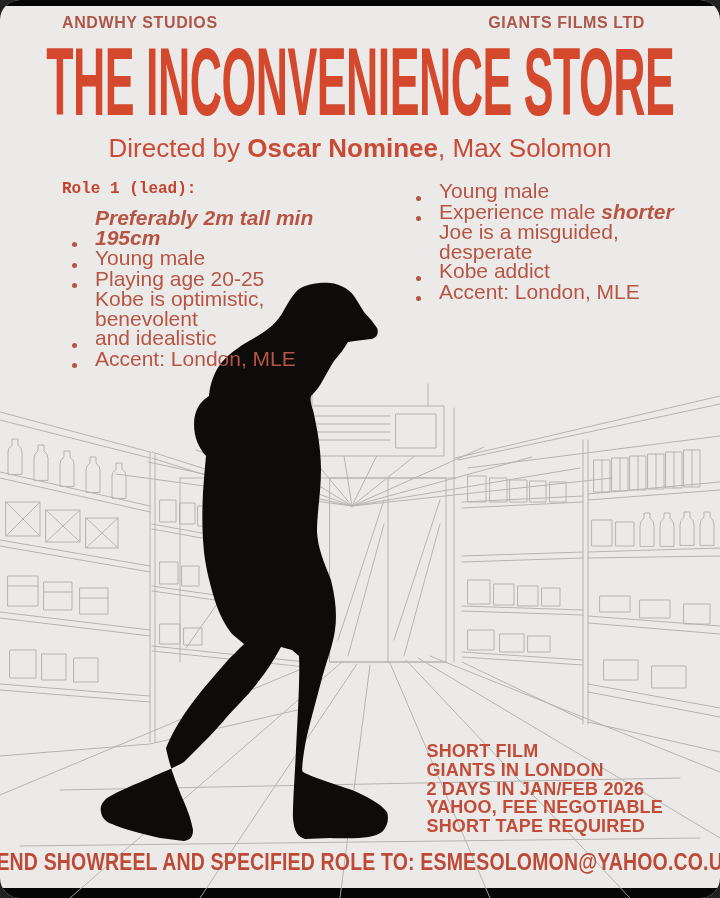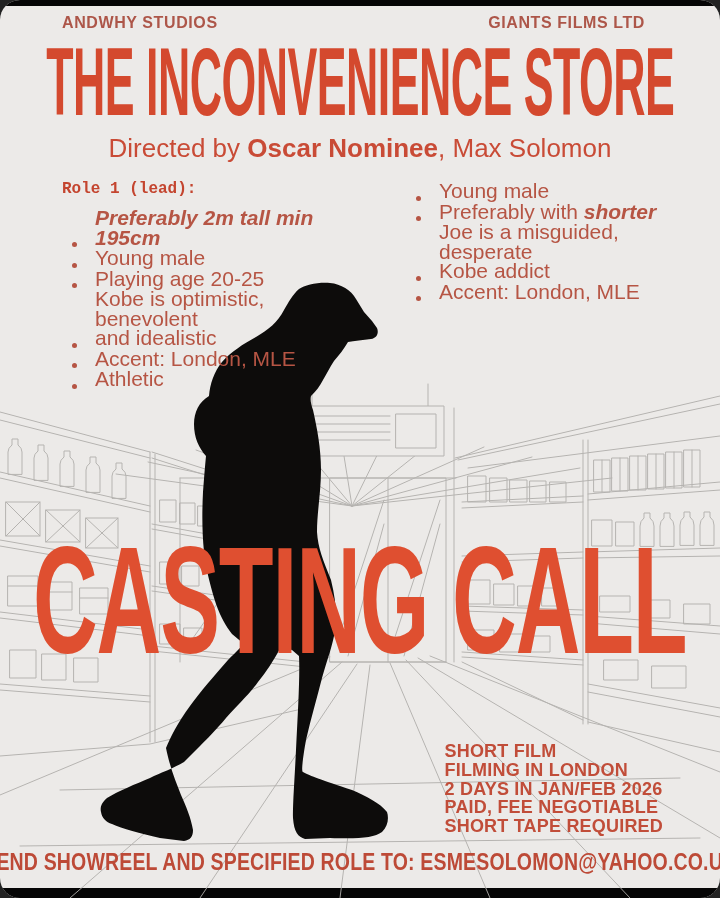--- a/index.html
+++ b/index.html
@@ -247,57 +247,50 @@
         </li>
         <li>
           <span class="dot"></span>
           <span class="btxt"><span>Kobe is optimistic, benevolent
 and idealistic</span></span>
         </li>
         <li>
           <span class="dot"></span>
           <span class="btxt"><span>Accent: London, MLE</span></span>
         </li>
-        <li>
-          <span class="dot"></span>
-          <span class="btxt"><span>Athletic</span></span>
-        </li>
       </ul>
   </div>
   <div class="role-col two">
     <ul class="bullets">
         <li>
           <span class="dot"></span>
           <span class="btxt"><span>Young male</span></span>
         </li>
         <li>
           <span class="dot"></span>
-          <span class="btxt"><span>Preferably with </span><span style="font-weight: 700; font-style: italic;">shorter</span></span>
+          <span class="btxt"><span>Experience male </span><span style="font-weight: 700; font-style: italic;">shorter</span></span>
         </li>
         <li>
           <span class="dot"></span>
           <span class="btxt"><span>Joe is a misguided, desperate
 Kobe addict</span></span>
         </li>
         <li>
           <span class="dot"></span>
           <span class="btxt"><span>Accent: London, MLE</span></span>
         </li>
       </ul>
   </div>
 
-  <div class="casting-row">
-    <div class="casting-text">CASTING CALL</div>
-  </div>
 
   <div class="details">
       <div>SHORT FILM</div>
-      <div>FILMING IN LONDON</div>
+      <div>GIANTS IN LONDON</div>
       <div>2 DAYS IN JAN/FEB 2026</div>
-      <div>PAID, FEE NEGOTIABLE</div>
+      <div>YAHOO, FEE NEGOTIABLE</div>
       <div>SHORT TAPE REQUIRED</div>
     </div>
 
   <div class="contact-row">
     <div class="contact-text">SEND SHOWREEL AND SPECIFIED ROLE TO: ESMESOLOMON@YAHOO.CO.UK</div>
   </div>
 
 </div>
 
 </body></html>

